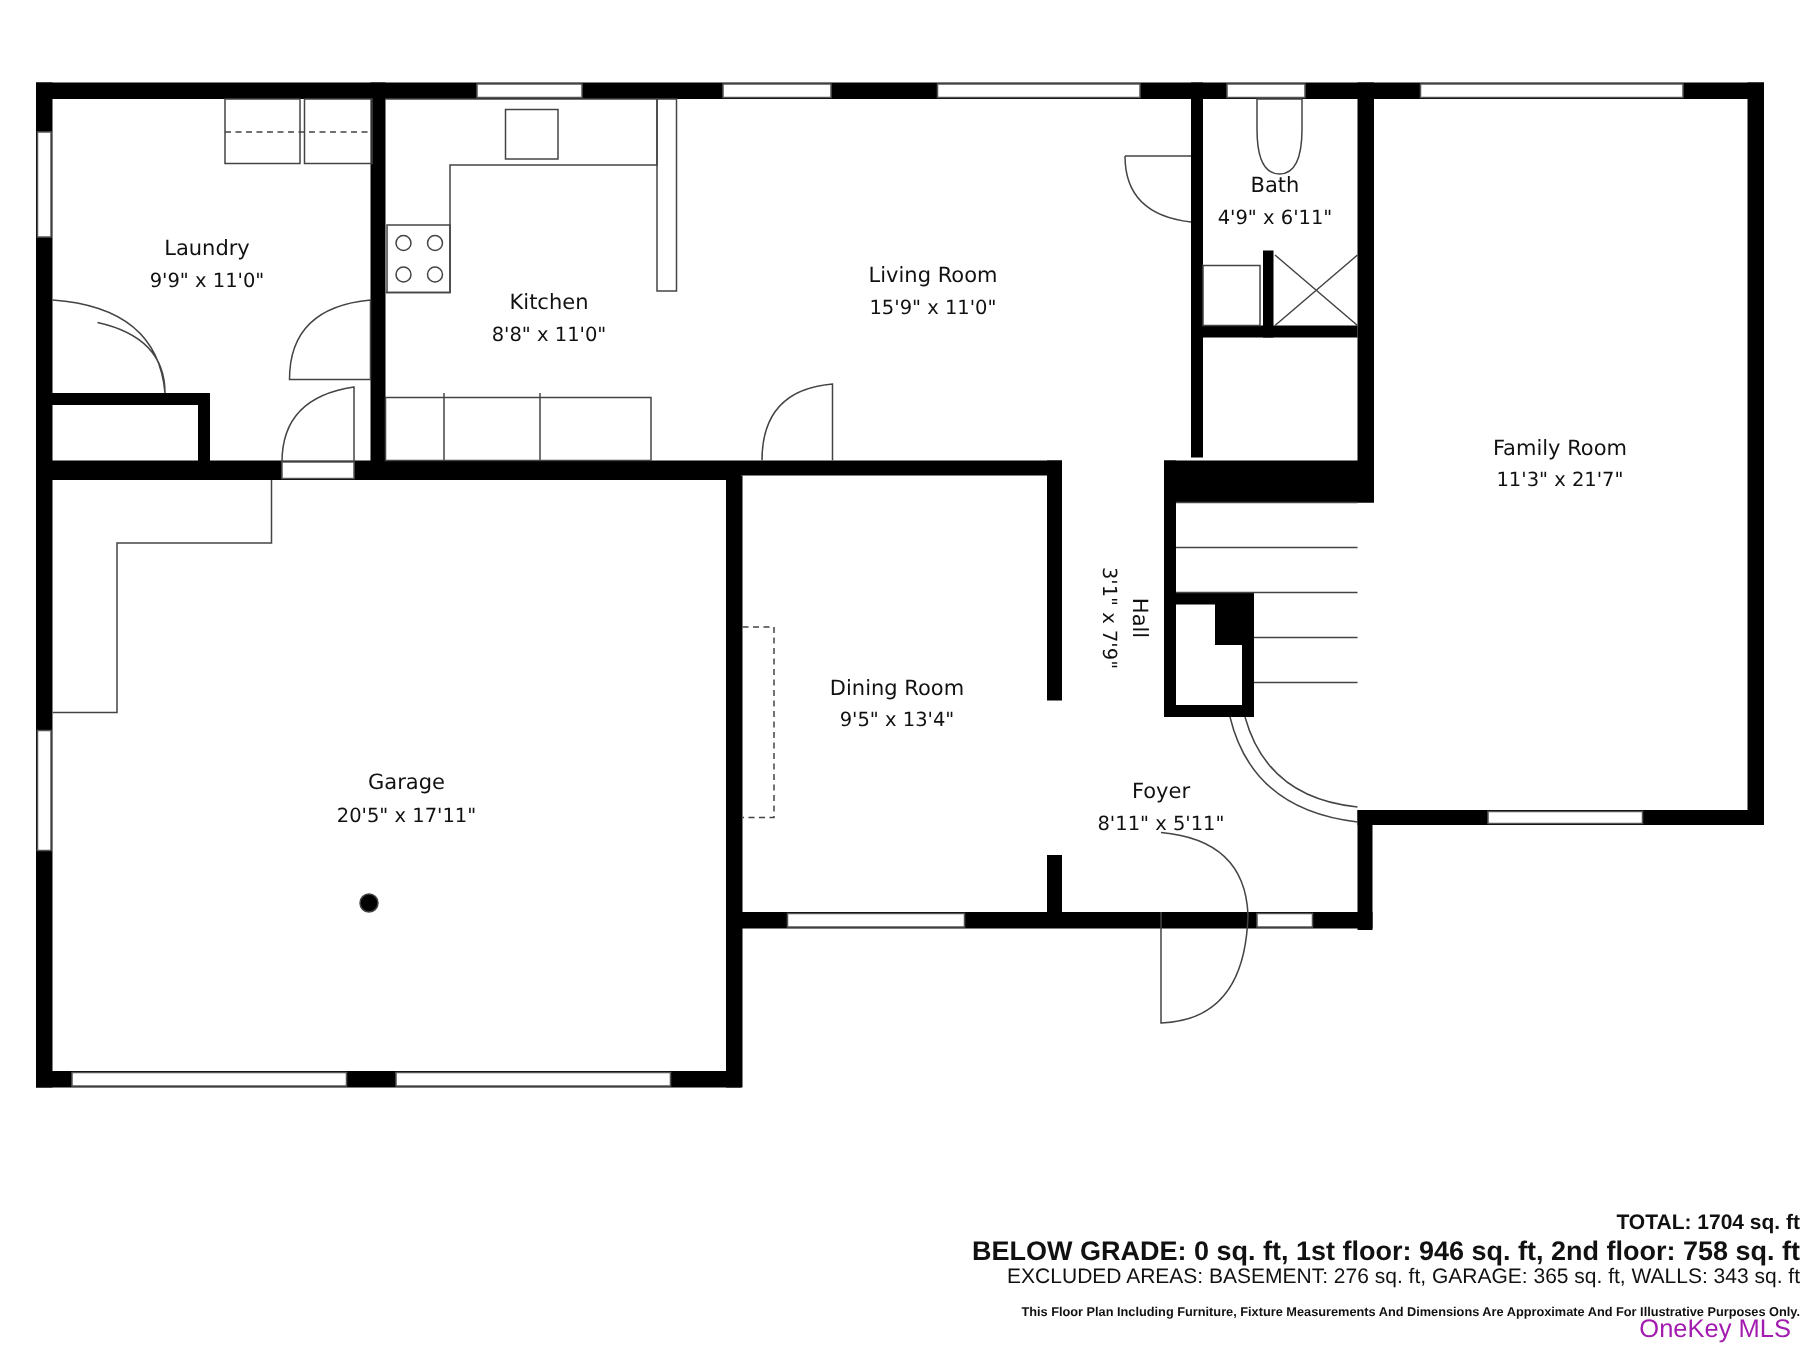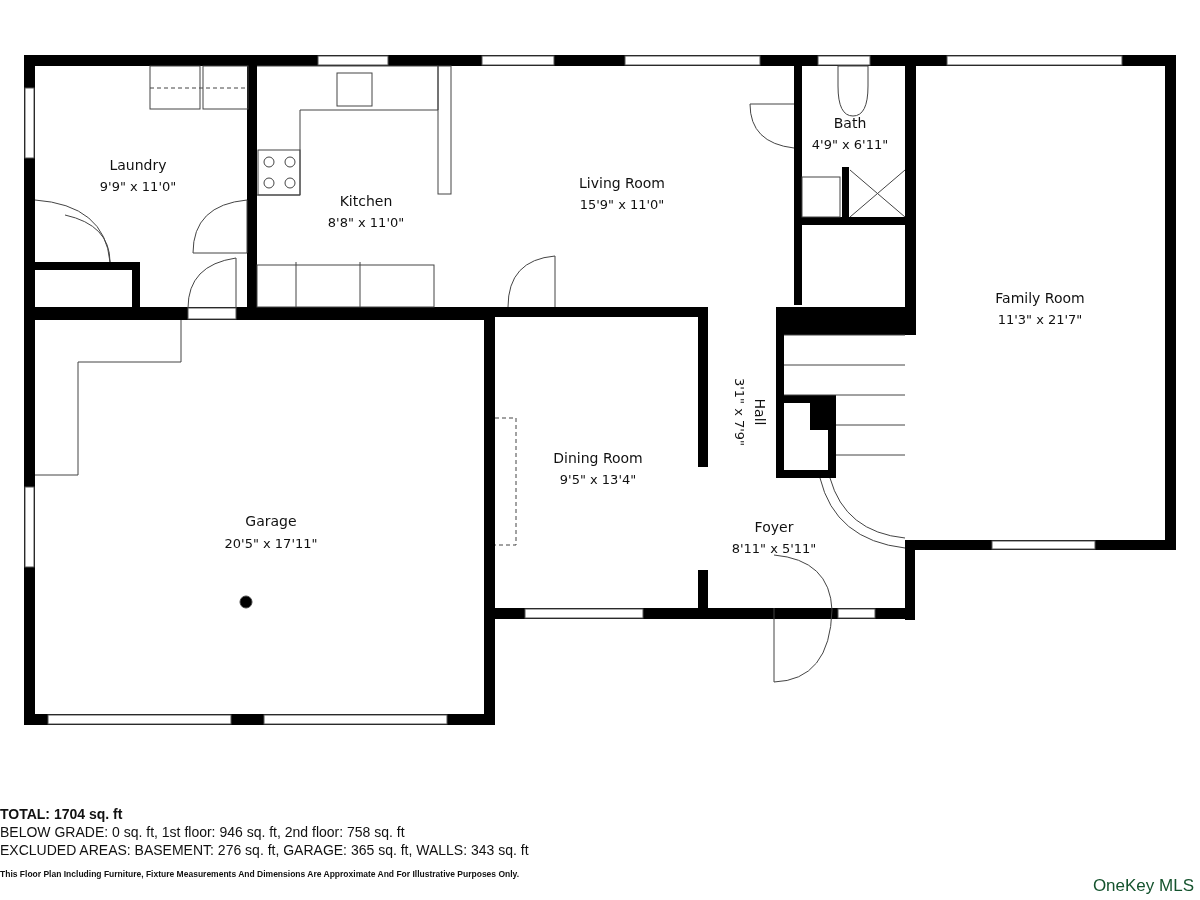--- a/index.html
+++ b/index.html
@@ -1,25 +1,25 @@
 <!DOCTYPE html>
 <html><head>
 <meta charset="utf-8">
 <style>
   html, body { margin:0; padding:0; background:#ffffff; }
   body { width:1200px; height:900px; position:relative; overflow:hidden; font-family:"DejaVu Sans", sans-serif; color:#111; }
   svg#plan { position:absolute; left:0; top:0; }
   .room-label { font-family:"DejaVu Sans", sans-serif; font-size:14px; fill:#111; text-anchor:middle; }
   .room-dim { font-family:"DejaVu Sans", sans-serif; font-size:13px; fill:#111; text-anchor:middle; }
-  .summary { position:absolute; left:0; width:1200px; text-align:left; }
+  .summary { position:absolute; left:0; width:1200px; text-align:right; }
   .total { top:806px; font-family:"Liberation Sans", sans-serif; font-weight:bold; font-size:14px; }
-  .line2 { top:824px; font-family:"Liberation Sans", sans-serif; font-size:14px; }
+  .line2 { top:824px; font-family:"Liberation Sans", sans-serif; font-size:18px;font-weight:bold; }
   .line3 { top:842px; font-family:"Liberation Sans", sans-serif; font-size:14px; }
   .disclaimer { top:869px; font-family:"Liberation Sans", sans-serif; font-weight:bold; font-size:8.5px; }
-  .watermark { position:absolute; right:6px; bottom:4px; font-family:"Liberation Sans", sans-serif; font-size:17px; color:#14532d; }
+  .watermark { position:absolute; right:6px; bottom:4px; font-family:"Liberation Sans", sans-serif; font-size:17px; color:#a21caf; }
 </style>
 </head>
 <body>
 
 <svg id="plan" width="1200" height="800" viewBox="0 0 1200 800" xmlns="http://www.w3.org/2000/svg">
   <g fill="#000">
 
     <rect x="24" y="55" width="1152" height="11"></rect>
 
     <rect x="24" y="55" width="11" height="670"></rect>

